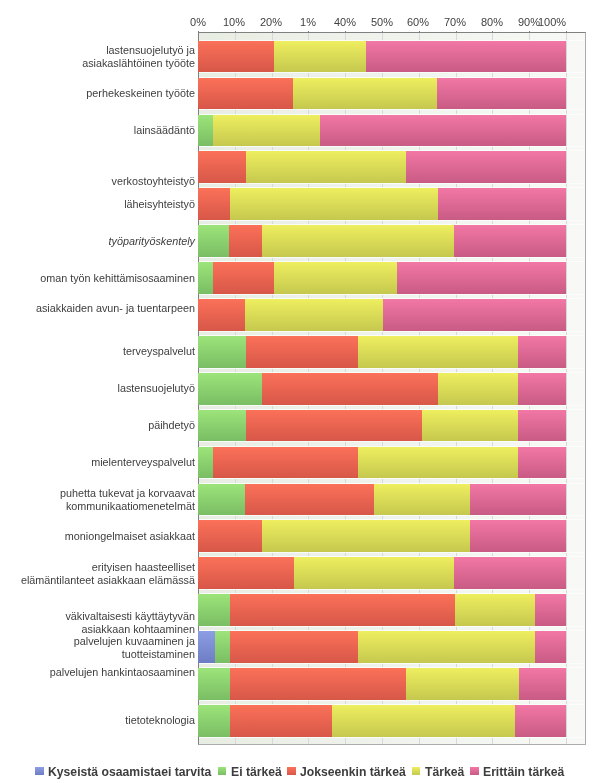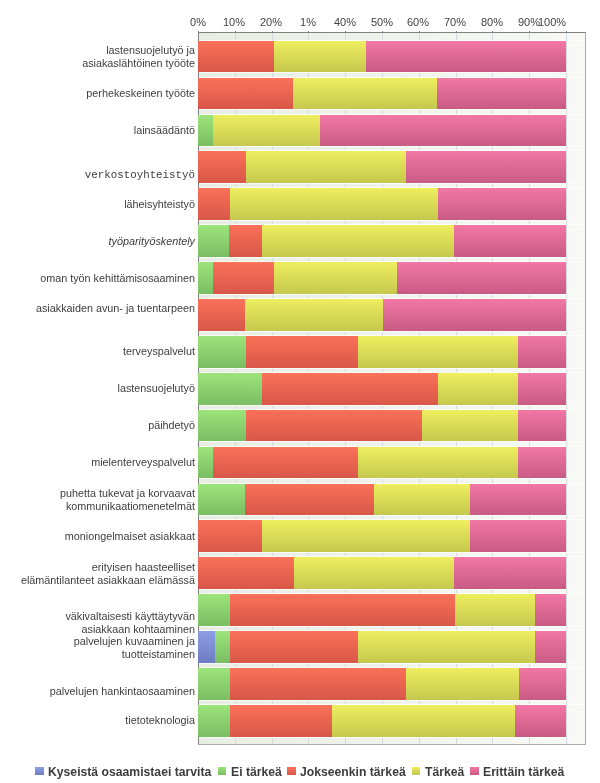--- a/index.html
+++ b/index.html
@@ -189,21 +189,21 @@
       <div class="cat" style="color: rgb(61, 61, 61); top: 44.1px;">
         <div>lastensuojelutyö ja</div>
         <div>asiakaslähtöinen työöte</div>
       </div>
       <div class="cat" style="color: rgb(61, 61, 61); top: 87px;">
         <div>perhekeskeinen työöte</div>
       </div>
       <div class="cat" style="color: rgb(61, 61, 61); top: 123.9px;">
         <div>lainsäädäntö</div>
       </div>
-      <div class="cat" style="color: rgb(61, 61, 61); top: 169px; font-family: Liberation Mono, monospace;">
+      <div class="cat" style="color: rgb(61, 61, 61); top: 175px;">
         <div>verkostoyhteistyö</div>
       </div>
       <div class="cat" style="color: rgb(61, 61, 61); top: 197.7px;">
         <div>läheisyhteistyö</div>
       </div>
       <div class="cat" style="color: rgb(61, 61, 61); top: 234.6px; font-style: italic;">
         <div>työparityöskentely</div>
       </div>
       <div class="cat" style="color: rgb(61, 61, 61); top: 271.5px;">
         <div>oman työn kehittämisosaaminen</div>
@@ -235,21 +235,21 @@
         <div>elämäntilanteet asiakkaan elämässä</div>
       </div>
       <div class="cat" style="color: rgb(61, 61, 61); top: 597.6px; margin-top: 12px;">
         <div>väkivaltaisesti käyttäytyvän</div>
         <div>asiakkaan kohtaaminen</div>
       </div>
       <div class="cat" style="color: rgb(61, 61, 61); top: 634.5px;">
         <div>palvelujen kuvaaminen ja</div>
         <div>tuotteistaminen</div>
       </div>
-      <div class="cat" style="color: rgb(61, 61, 61); top: 685px;">
+      <div class="cat" style="color: rgb(61, 61, 61); top: 666px;">
         <div>palvelujen hankintaosaaminen</div>
       </div>
       <div class="cat" style="color: rgb(61, 61, 61); top: 714.3px;">
         <div>tietoteknologia</div>
       </div>
     </div>
 
   <div id="legend">
       <div class="lg">
         <span class="swatch" style="background: linear-gradient(rgb(141, 158, 229) 0%, rgb(108, 125, 194) 100%);"></span>

